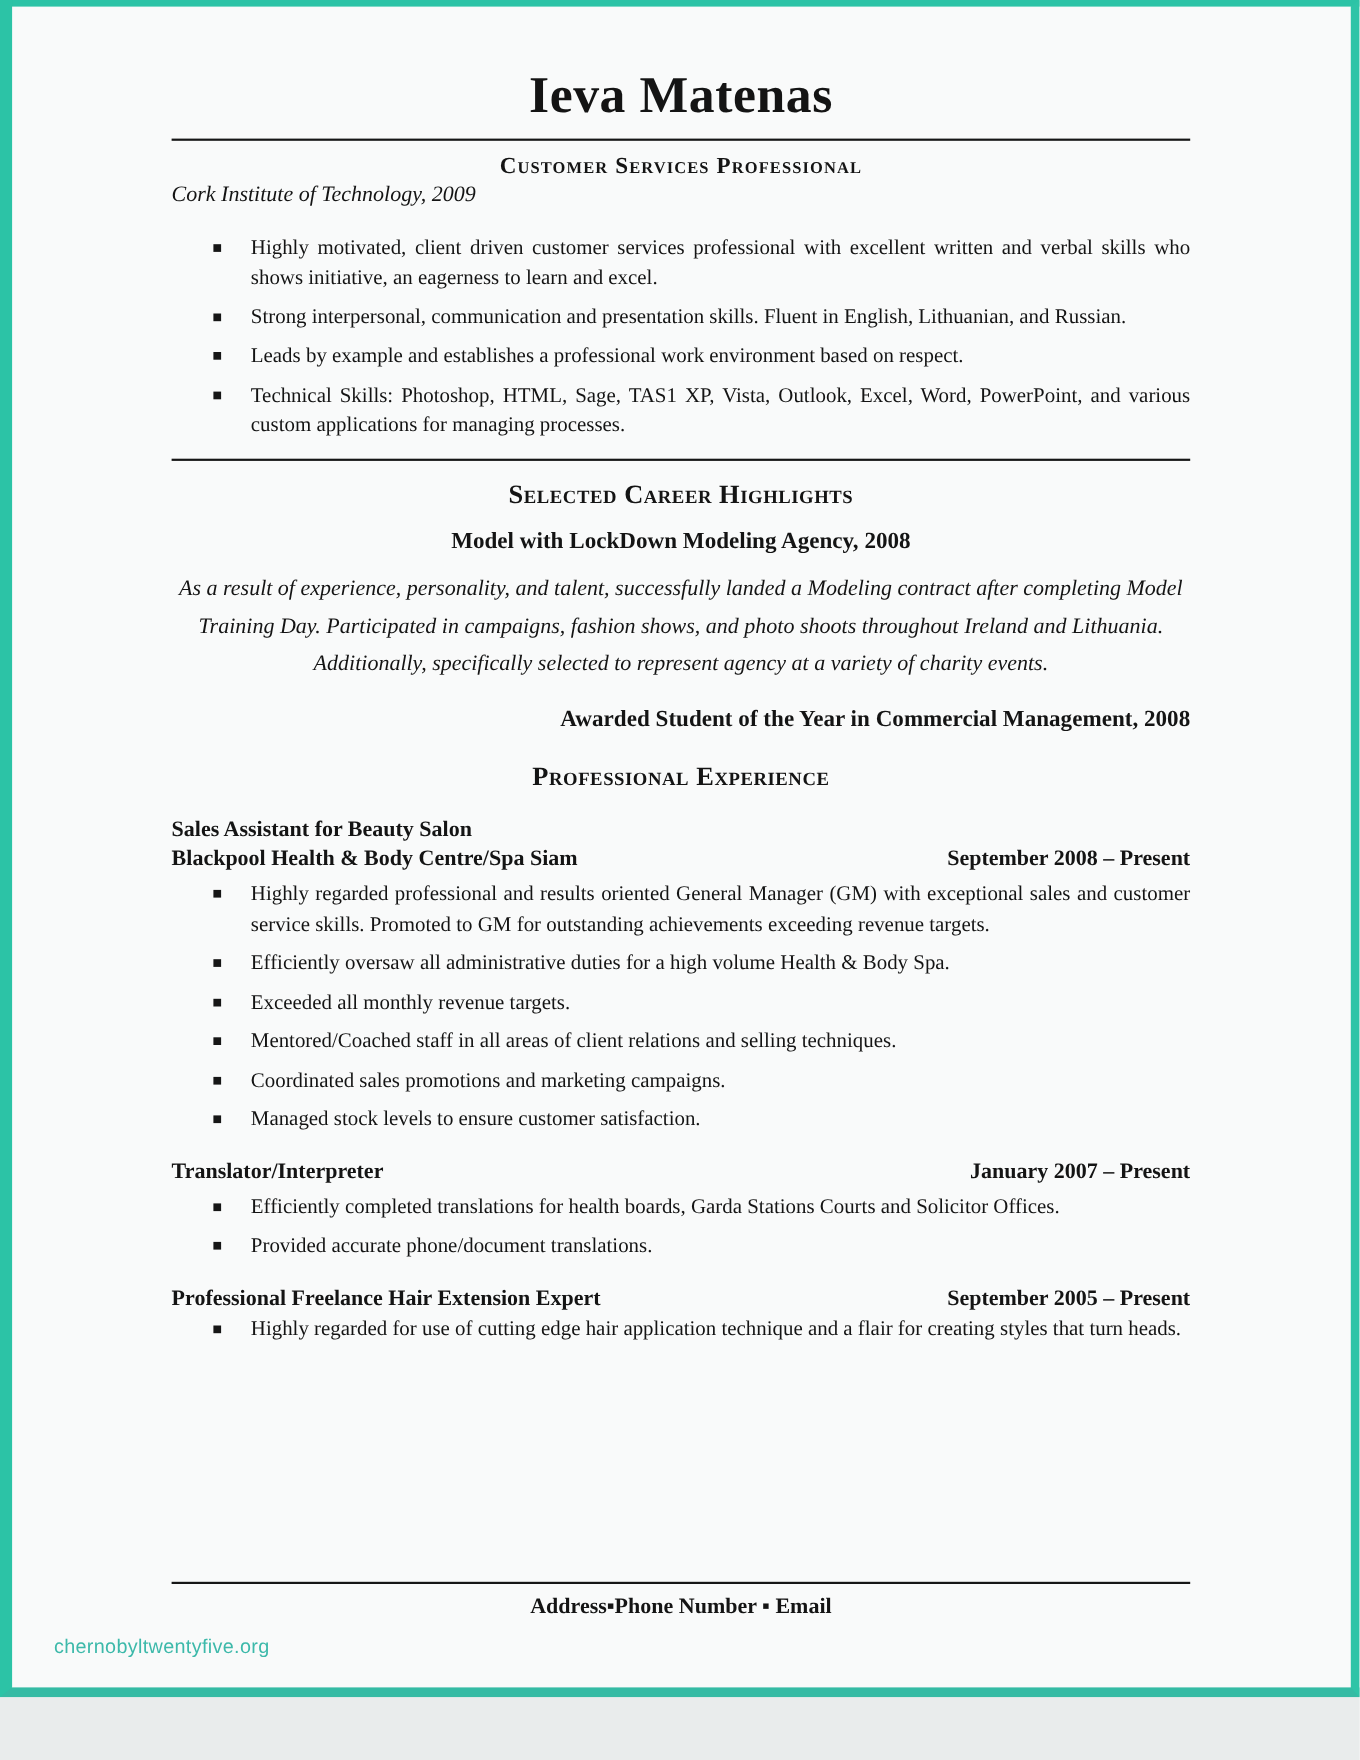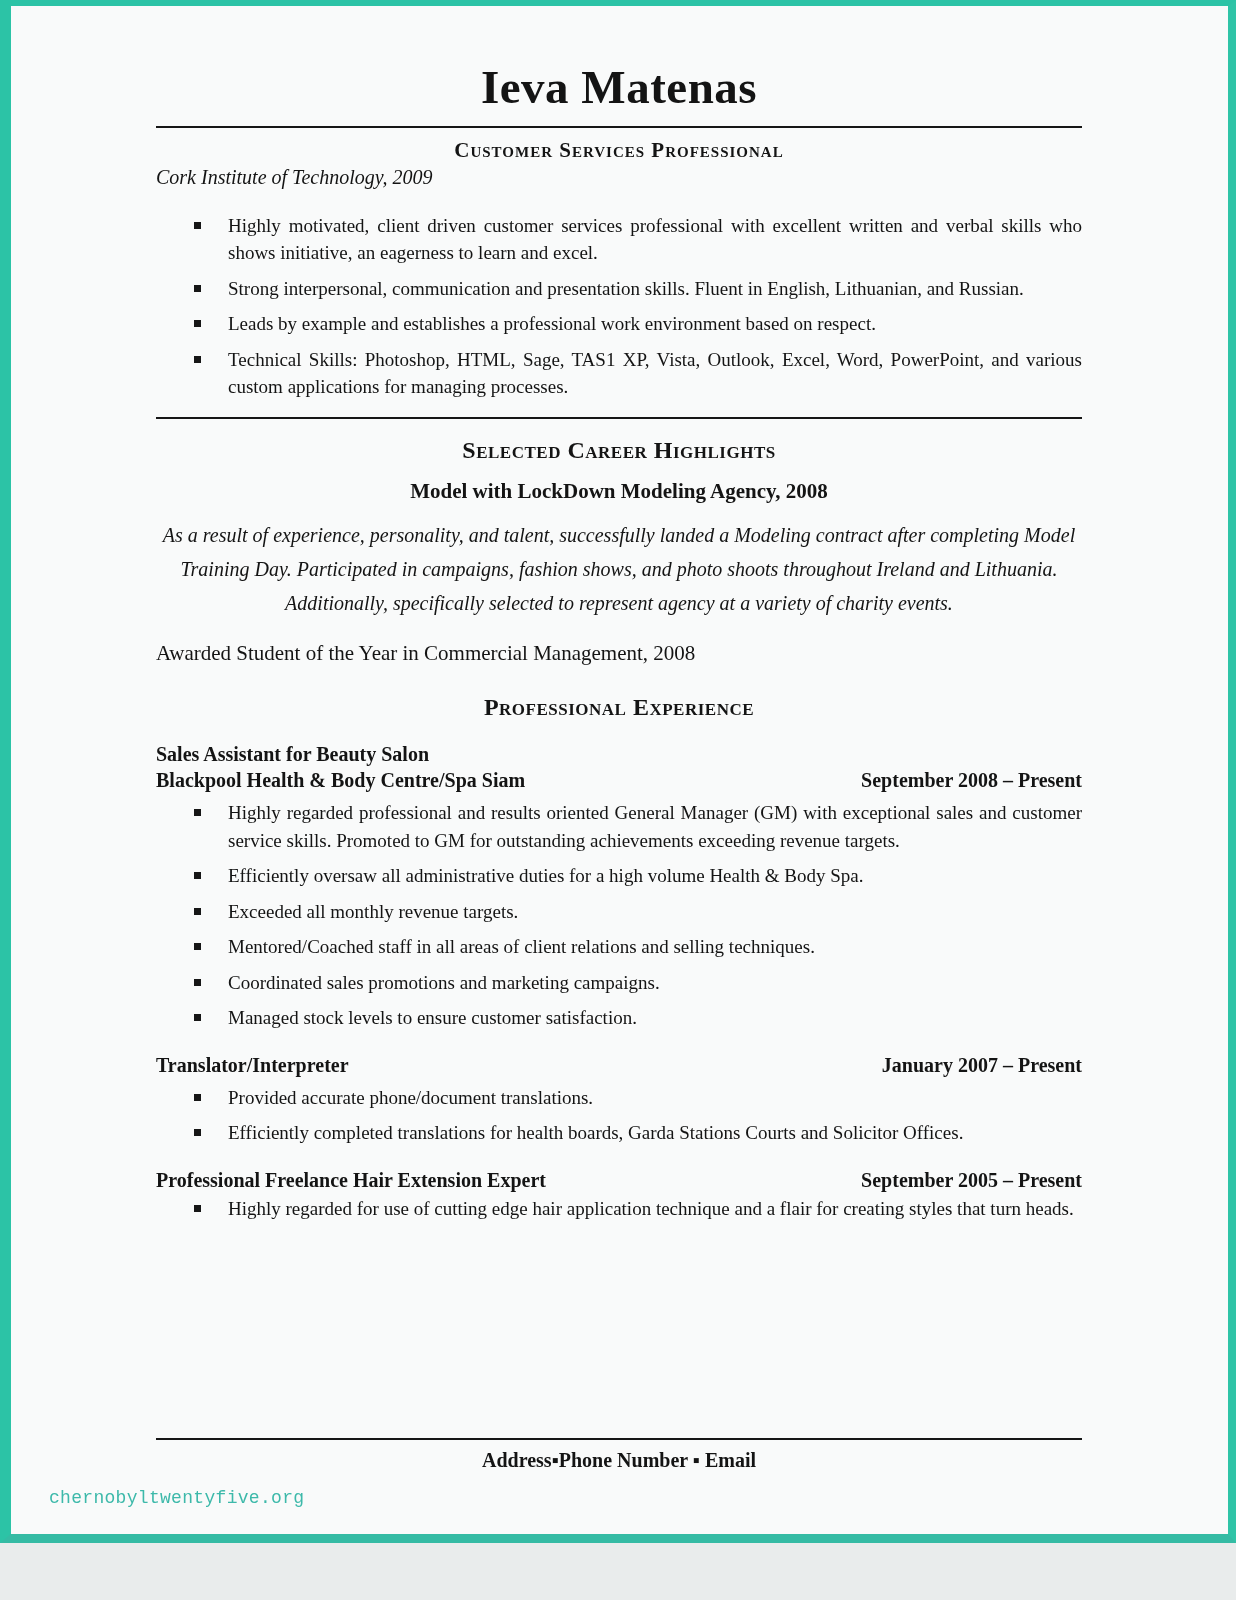--- a/index.html
+++ b/index.html
@@ -93,22 +93,22 @@
   }
   .hl-desc {
     margin-top: 14px;
     text-align: center;
     font-style: italic;
     font-size: 20px;
     line-height: 34px;
   }
   .award {
     margin-top: 20px;
-    text-align: left;
-    font-weight: normal;
+    text-align: right;
+    font-weight: bold;
     font-size: 21px;
     line-height: 26px;
   }
 
   .job { margin-top: 20px; }
   .job-title-line {
     display: flex;
     justify-content: space-between;
     font-weight: bold;
     font-size: 20px;
@@ -127,21 +127,21 @@
     margin-top: 8px;
     text-align: center;
     font-weight: bold;
     font-size: 20px;
     line-height: 24px;
   }
   .watermark {
     position: absolute;
     left: 38px;
     bottom: 26px;
-    font-family: Liberation Mono, monospace;
+    font-family: Liberation Sans, sans-serif;
     font-size: 18px;
     letter-spacing: 0.3px;
     color: #3db9aa;
   }
 </style>
 </head>
 <body>
 
 <div class="page">
   <div class="content">
@@ -217,25 +217,25 @@
     </div>
 
     <div class="job">
       <div class="job-title-line">
         <span>Translator/Interpreter</span>
         <span>January 2007 – Present</span>
       </div>
       <ul class="bullets">
         <li>
           <span class="marker"></span>
+          <span class="btxt">Efficiently completed translations for health boards, Garda Stations Courts and Solicitor Offices.</span>
+        </li>
+        <li>
+          <span class="marker"></span>
           <span class="btxt">Provided accurate phone/document translations.</span>
-        </li>
-        <li>
-          <span class="marker"></span>
-          <span class="btxt">Efficiently completed translations for health boards, Garda Stations Courts and Solicitor Offices.</span>
         </li>
       </ul>
     </div>
 
     <div class="job">
       <div class="job-title-line">
         <span>Professional Freelance Hair Extension Expert</span>
         <span>September 2005 – Present</span>
       </div>
       <ul class="bullets" style="margin-top:2px;">

